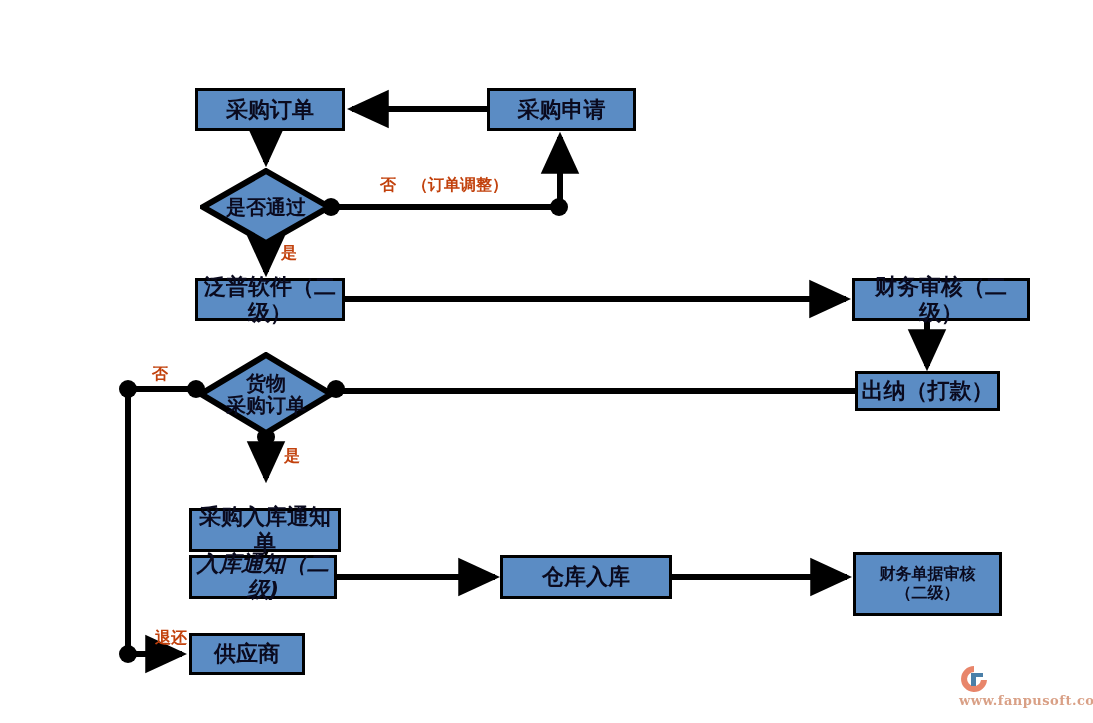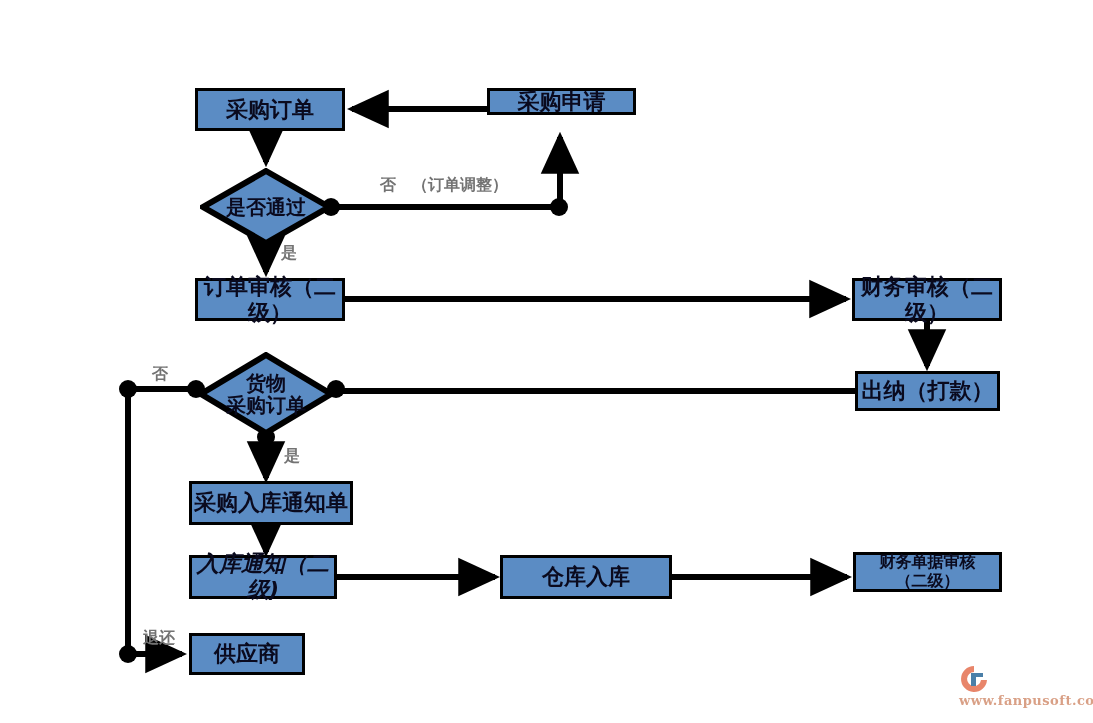--- a/index.html
+++ b/index.html
@@ -40,21 +40,21 @@
     text-align:center;
     font-weight:bold;font-size:20px;color:#0a0a1e;
     line-height:1.12;
     white-space:pre-line;
     pointer-events:none;
   }
   .edge-label{
     position:absolute;
     font-weight:bold;
     font-size:16px;
-    color:#737373;
+    color:#c2410c;
     white-space:nowrap;
     z-index:4;
   }
   .logo{
     position:absolute;
     right:8px;bottom:8px;
     width:128px;height:52px;
     z-index:5;
   }
   .logo-text{
@@ -122,63 +122,63 @@
     <circle cx="196" cy="389" r="9"></circle>
     <circle cx="336" cy="389" r="9"></circle>
     <circle cx="266" cy="437" r="9"></circle>
     <circle cx="128" cy="389" r="9"></circle>
     <circle cx="128" cy="654" r="9"></circle>
   </g>
 </svg>
 
 <div class="node" style="left:195px;top:88px;width:150px;height:43px;">采购订单</div>
 
-<div class="node" style="left:487px;top:88px;width:149px;height:27px;">采购申请</div>
+<div class="node" style="left:487px;top:88px;width:149px;height:43px;">采购申请</div>
 
 <div class="diamond-wrap" style="left:200px;top:168px;width:132px;height:78px;">
   <svg class="diamond-shape" viewBox="0 0 132 78">
     <polygon points="66,3 129,39 66,75 3,39" fill="#5B8CC4" stroke="#000" stroke-width="6"></polygon>
   </svg>
   <div class="diamond-label">是否通过</div>
 </div>
 
-<div class="node" style="left:195px;top:278px;width:150px;height:43px;">订单审核（二级）</div>
+<div class="node" style="left:195px;top:278px;width:150px;height:43px;">泛普软件（二级）</div>
 
-<div class="node" style="left:852px;top:278px;width:150px;height:43px;">财务审核（二级）</div>
+<div class="node" style="left:852px;top:278px;width:178px;height:43px;">财务审核（二级）</div>
 
 <div class="diamond-wrap" style="left:198px;top:352px;width:136px;height:84px;">
   <svg class="diamond-shape" viewBox="0 0 136 84">
     <polygon points="68,3 133,42 68,81 3,42" fill="#5B8CC4" stroke="#000" stroke-width="6"></polygon>
   </svg>
   <div class="diamond-label">货物
 采购订单</div>
 </div>
 
 <div class="node" style="left:855px;top:371px;width:145px;height:40px;">出纳（打款）</div>
 
-<div class="node" style="left:189px;top:481px;width:164px;height:44px;">采购入库通知单</div>
+<div class="node" style="left:189px;top:508px;width:152px;height:44px;">采购入库通知单</div>
 
 <div class="node" style="left:189px;top:555px;width:148px;height:44px;font-style:italic;">入库通知（二级)</div>
 
 <div class="node" style="left:500px;top:555px;width:172px;height:44px;text-align:right;">仓库入库</div>
 
-<div class="node two-line" style="left:853px;top:552px;width:149px;height:40px;">财务单据审核
+<div class="node two-line" style="left:853px;top:552px;width:149px;height:64px;">财务单据审核
 （二级）</div>
 
 <div class="node" style="left:189px;top:633px;width:116px;height:42px;">供应商</div>
 
 <div class="edge-label" style="left:380px;top:175px;">否　（订单调整）</div>
 
 <div class="edge-label" style="left:281px;top:243px;">是</div>
 
 <div class="edge-label" style="left:152px;top:364px;">否</div>
 
 <div class="edge-label" style="left:284px;top:446px;">是</div>
 
-<div class="edge-label" style="left:143px;top:628px;">退还</div>
+<div class="edge-label" style="left:155px;top:628px;">退还</div>
 
 <div class="logo">
   <svg width="34" height="30" viewBox="0 0 34 30" style="position:absolute;left:0;top:1px;">
     <path d="M17 2 A13 13 0 1 0 30 16 L24 16 A7 7 0 1 1 17 8 Z" fill="#E8856A"></path>
     <path d="M14 9 L26 9 L26 13 L19 13 L19 22 L14 22 Z" fill="#4A7FA8"></path>
   </svg>
   <div class="logo-url">www.fanpusoft.com</div>
 </div>
 
 </body></html>

